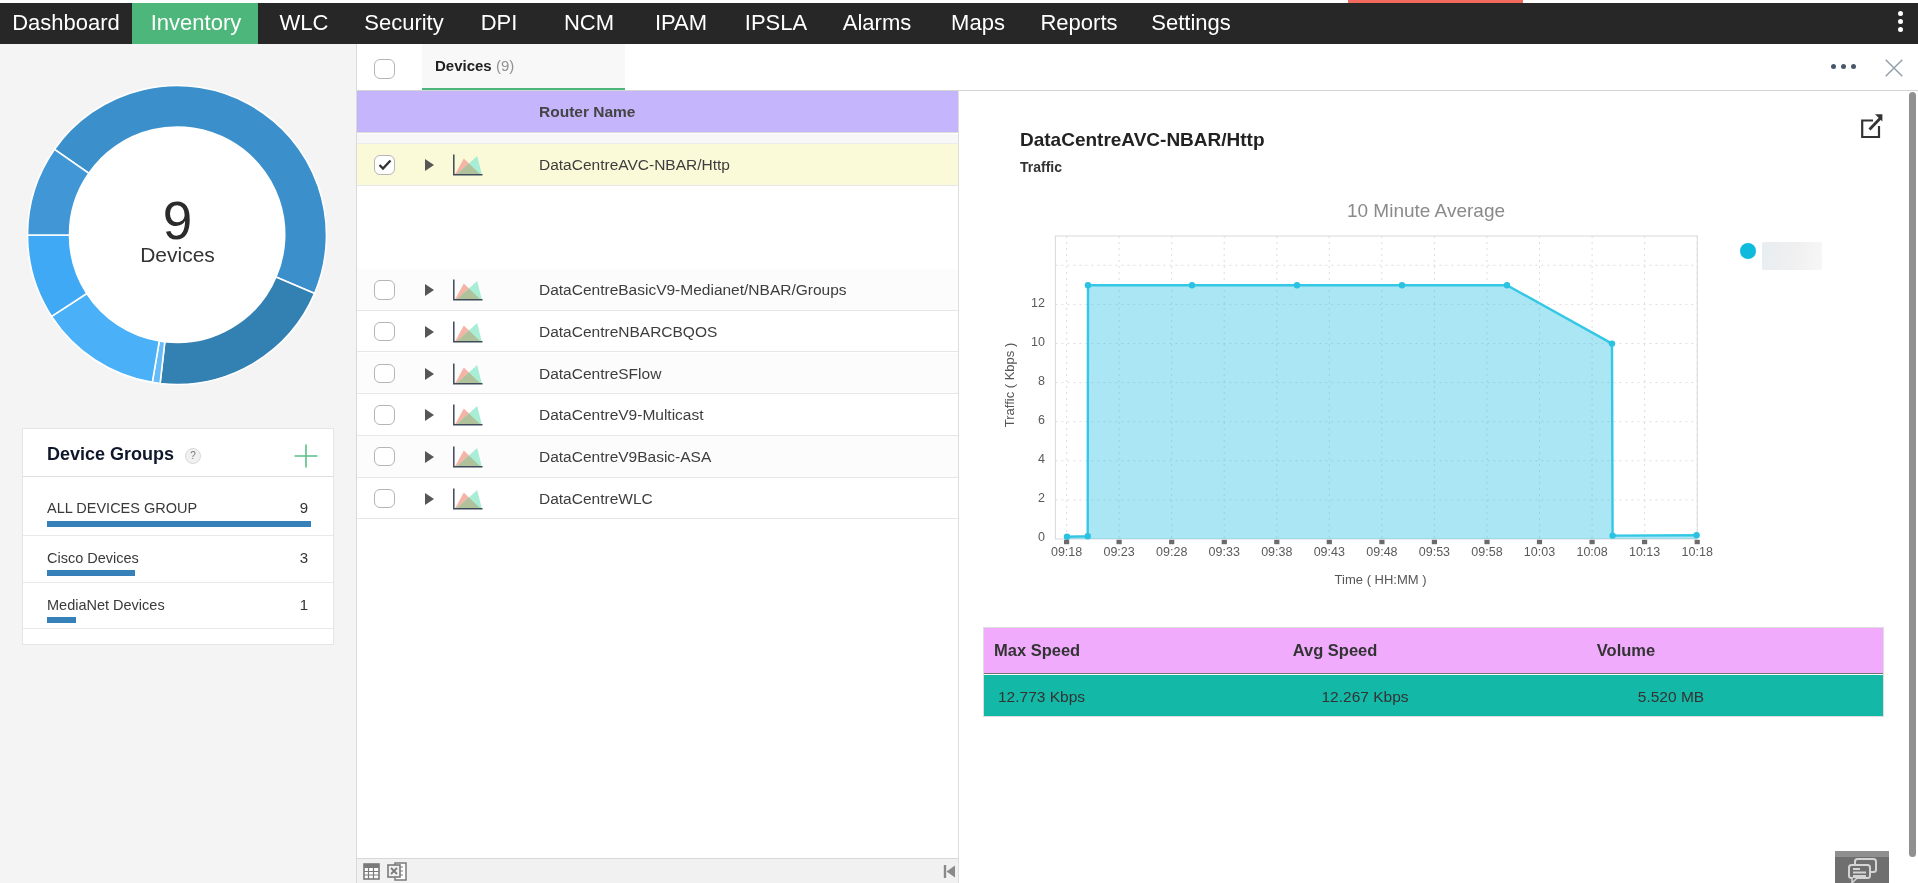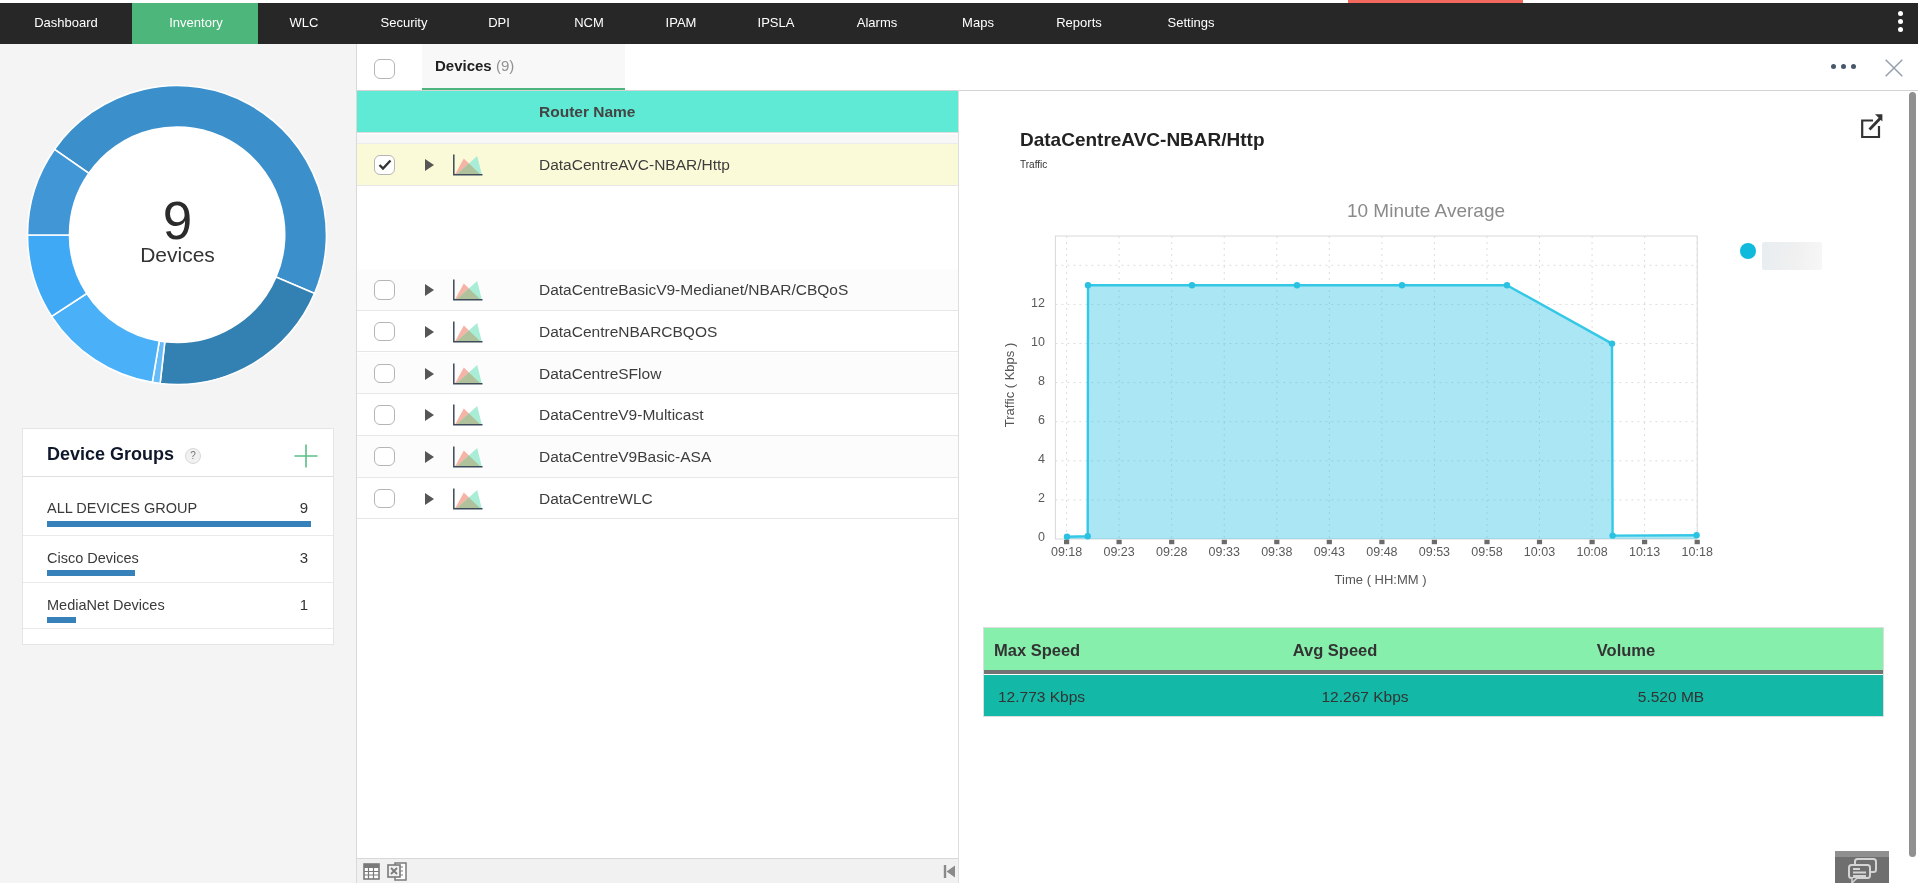--- a/index.html
+++ b/index.html
@@ -2,21 +2,21 @@
 <html><head>
 <meta charset="utf-8">
 <style>
 * { margin:0; padding:0; box-sizing:border-box; }
 html,body { width:1918px; height:883px; overflow:hidden; }
 body { font-family:"Liberation Sans", sans-serif; background:#fff; position:relative; }
 .abs { position:absolute; }
 #topstrip { left:0; top:0; width:1918px; height:3px; background:#fff; }
 #redseg { left:1348px; top:0; width:175px; height:3px; background:#F4695E; }
 #nav { left:0; top:3px; width:1918px; height:41px; background:#272727; }
-.navitem { position:absolute; top:0; height:41px; line-height:40px; color:#fff; font-size:13px; transform:translateX(-50%); white-space:nowrap; }
+.navitem { position:absolute; top:0; height:41px; line-height:40px; color:#fff; font-size:22px; transform:translateX(-50%); white-space:nowrap; }
 #invtab { position:absolute; left:132px; top:0; width:126px; height:41px; background:#4DB77B; }
 #kebab { left:1898px; top:11px; }
 #kebab div { width:5px; height:5px; border-radius:50%; background:#fff; margin-bottom:3px; }
 
 #left { left:0; top:44px; width:357px; height:839px; background:#f4f4f4; border-right:1px solid #d9d9d9; }
 #donut-num { left:0; top:150px; line-height:53px; width:355px; text-align:center; font-size:53px; color:#2b2b2b; }
 #donut-lbl { left:0; top:200px; line-height:22px; width:355px; text-align:center; font-size:21px; color:#333; }
 #dgcard { left:22px; top:384px; width:312px; background:#fff; border:1px solid #e5e5e5; }
 #dghead { height:48px; border-bottom:1px solid #e0e0e0; position:relative; }
 #dgtitle { position:absolute; left:24px; top:15px; font-size:18px; font-weight:bold; color:#0f172a; }
@@ -24,44 +24,44 @@
 .dgrow { position:relative; border-bottom:1px solid #e9e9e9; }
 .dgname { position:absolute; left:24px; font-size:14.5px; color:#3a3a3a; }
 .dgcount { position:absolute; right:25px; font-size:15px; color:#333; }
 .dgbar { position:absolute; left:24px; height:6px; background:#3781BA; }
 
 #mid { left:357px; top:44px; width:601px; height:839px; background:#fff; }
 .cb { position:absolute; width:21px; height:19.5px; background:#fff; border:1px solid #b5b5b5; border-radius:6px; }
 #tab { position:absolute; left:65px; top:0; width:203px; height:46px; background:#f8f8f8; border-bottom:2px solid #4CB57C; font-size:15px; line-height:44px; }
 #tab b { color:#222; margin-left:13px; font-size:15px; }
 #tab span { color:#919191; }
-#thead { position:absolute; left:0; top:46px; width:601px; height:43px; background:#5eead4; border-top:1px solid #d4d4d4; border-bottom:1px solid #dcdcdc; }
+#thead { position:absolute; left:0; top:46px; width:601px; height:43px; background:#c4b5fd; border-top:1px solid #d4d4d4; border-bottom:1px solid #dcdcdc; }
 #thead div { position:absolute; left:182px; top:12px; font-size:15.5px; font-weight:bold; color:#444; }
 #tgap { position:absolute; left:0; top:90px; width:601px; height:10px; background:#f7f7f7; border-bottom:1px solid #ececec; }
 .row { position:absolute; left:0; width:601px; height:42px; border-bottom:1px solid #e7e7e7; background:#fff; }
 .row.alt { background:#fcfcfc; }
 .row.sel { background:#FBFAD8; }
 .rname { position:absolute; left:182px; top:12px; font-size:15.5px; color:#3d3d3d; white-space:nowrap; }
 .caret { position:absolute; left:68px; top:15px; width:0; height:0; border-left:9px solid #565656; border-top:6px solid transparent; border-bottom:6px solid transparent; }
 .micon { position:absolute; left:95px; top:8px; }
 #mfoot { position:absolute; left:0; top:814px; width:601px; height:25px; background:#f1f1f1; border-top:1px solid #d8d8d8; }
 
 #right { left:959px; top:44px; width:959px; height:839px; background:#fff; }
 #rline { left:959px; top:90px; width:959px; height:1px; background:#d4d4d4; }
 #dots3 { left:1831px; top:64px; }
 #dots3 span { display:inline-block; width:5px; height:5px; border-radius:50%; background:#47586B; margin-right:5px; vertical-align:top; }
 #rtitle { left:1020px; top:129px; font-size:19px; font-weight:bold; color:#222; }
-#rsub { left:1020px; top:159px; font-size:10px; font-weight:normal; color:#333; }
+#rsub { left:1020px; top:159px; font-size:14px; font-weight:bold; color:#333; }
 #ctitle { left:1103px; top:200px; width:646px; text-align:center; font-size:19px; color:#8a8a8a; }
 #legend-dot { left:1739.5px; top:243px; width:16px; height:16px; border-radius:50%; background:#10BADC; }
 #legend-box { left:1762px; top:242px; width:60px; height:28px; border-radius:2px; background:linear-gradient(100deg,#e7edf0,#f0f0f0 55%,#f7f7f7); }
 #scrollbar { left:1909px; top:92px; width:7px; height:765px; background:#909090; border-radius:4px; }
 
 #rtable { left:983px; top:627px; width:901px; height:90px; border:1px solid #ddd; }
-#rthead { position:absolute; left:0; top:0; width:899px; height:46px; background:#86efac; border-bottom:4px solid #737373; }
+#rthead { position:absolute; left:0; top:0; width:899px; height:46px; background:#f0abfc; border-bottom:1px solid #737373; }
 #rtbody { position:absolute; left:0; top:47px; width:899px; height:41px; background:#14b8a6; }
 .th { position:absolute; font-size:16.5px; font-weight:bold; color:#333; top:13px; }
 .td { position:absolute; font-size:15.5px; color:#333; top:13px; }
 #printbtn { left:1835px; top:851px; width:54px; height:32px; background:#6F6F6F; border-top:6px solid #8F8F8F; }
 </style>
 </head>
 <body>
 <div class="abs" id="topstrip"></div>
 <div class="abs" id="redseg"></div>
 <div class="abs" id="nav">
@@ -147,21 +147,21 @@
     </div>
   <div class="row alt" style="top:225.1px;height:41.7px">
       <div class="cb" style="left:17px;top:11px"></div>
       <div class="caret"></div>
       <svg class="micon" width="32" height="26" viewBox="0 0 32 26">
 <polygon points="3,22.5 11.8,6.5 28.5,22.5" fill="#F6B4A6"></polygon>
 <polygon points="4.5,22.5 25.2,4.1 29.8,22.5" fill="#A9EDD6"></polygon>
 <polygon points="4.5,22.5 16.9,11.5 28.5,22.5" fill="#AFC29B"></polygon>
 <path d="M1.8 2.5 V22.8 H30.5" fill="none" stroke="#3C4A5A" stroke-width="1.5"></path>
 </svg>
-      <span class="rname">DataCentreBasicV9-Medianet/NBAR/CBQoS</span>
+      <span class="rname">DataCentreBasicV9-Medianet/NBAR/Groups</span>
     </div>
   <div class="row alt" style="top:308.5px;height:41.7px">
       <div class="cb" style="left:17px;top:11px"></div>
       <div class="caret"></div>
       <svg class="micon" width="32" height="26" viewBox="0 0 32 26">
 <polygon points="3,22.5 11.8,6.5 28.5,22.5" fill="#F6B4A6"></polygon>
 <polygon points="4.5,22.5 25.2,4.1 29.8,22.5" fill="#A9EDD6"></polygon>
 <polygon points="4.5,22.5 16.9,11.5 28.5,22.5" fill="#AFC29B"></polygon>
 <path d="M1.8 2.5 V22.8 H30.5" fill="none" stroke="#3C4A5A" stroke-width="1.5"></path>
 </svg>

